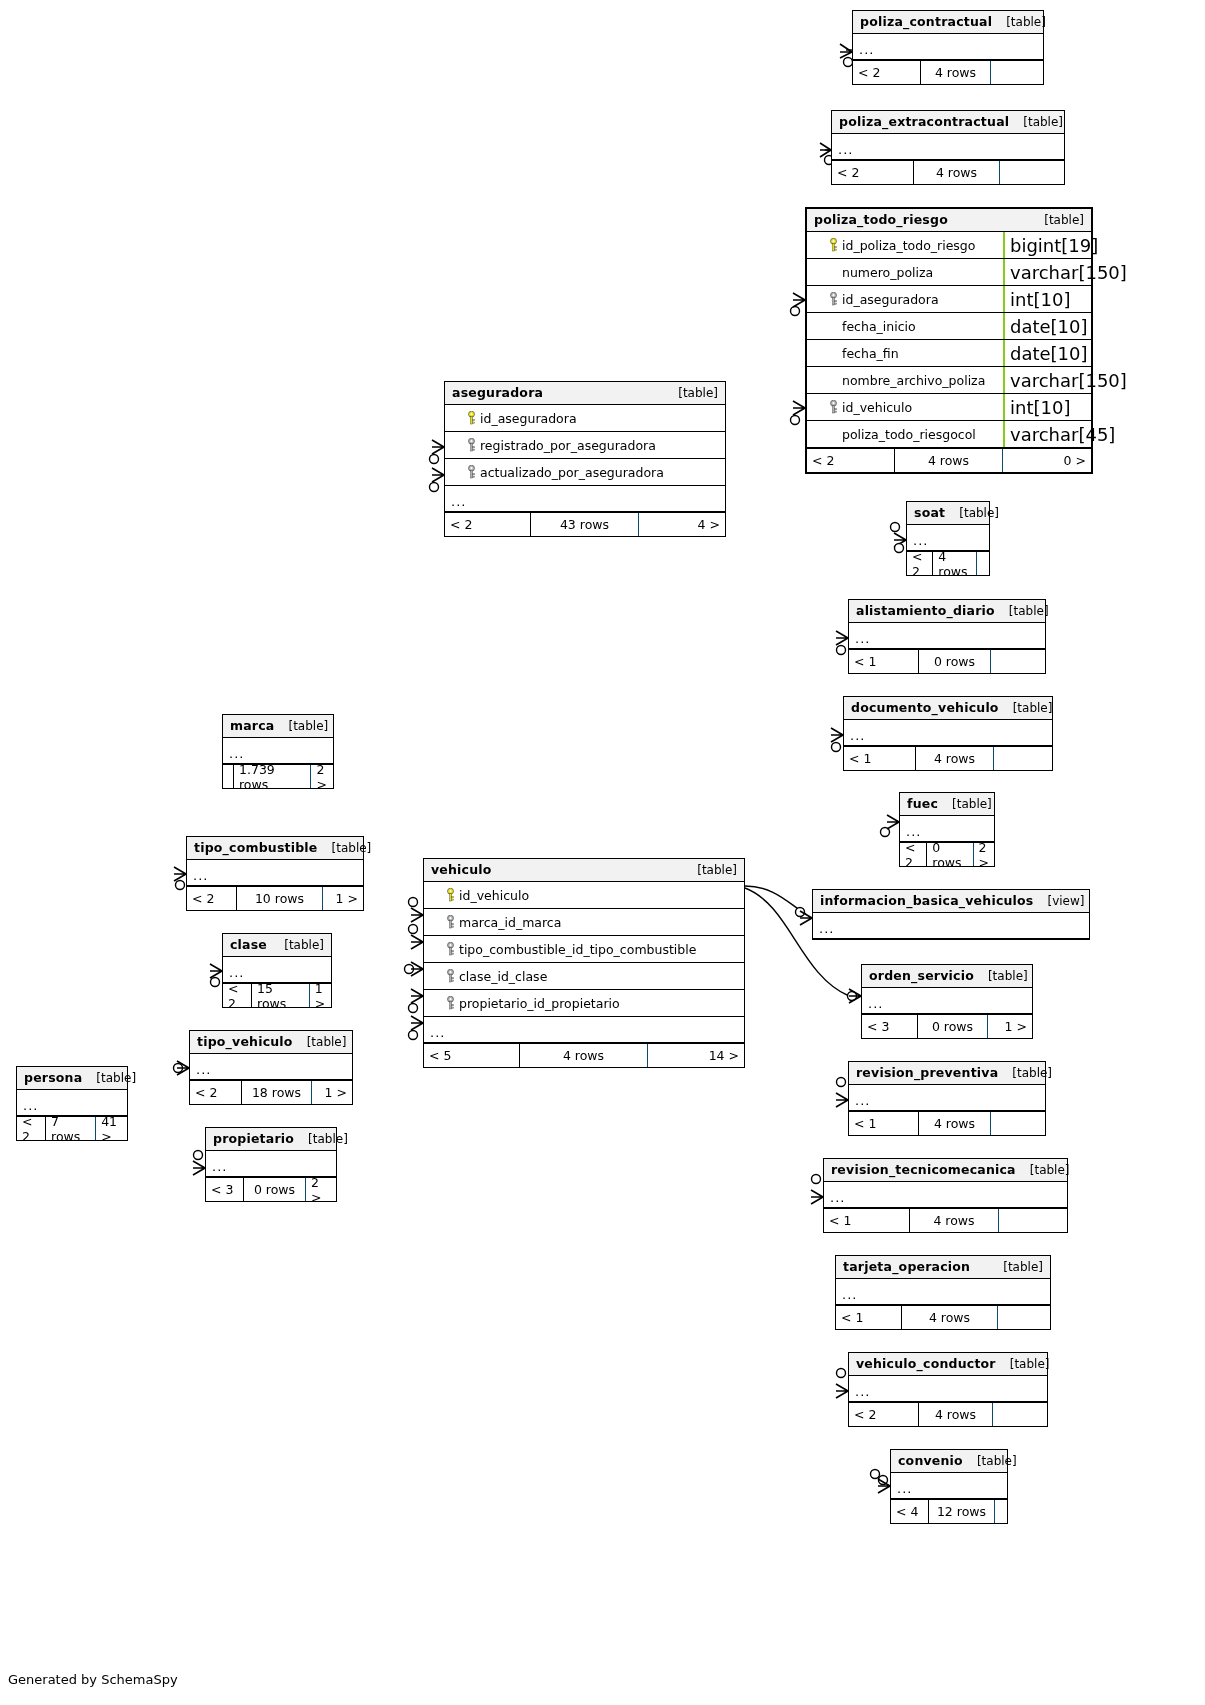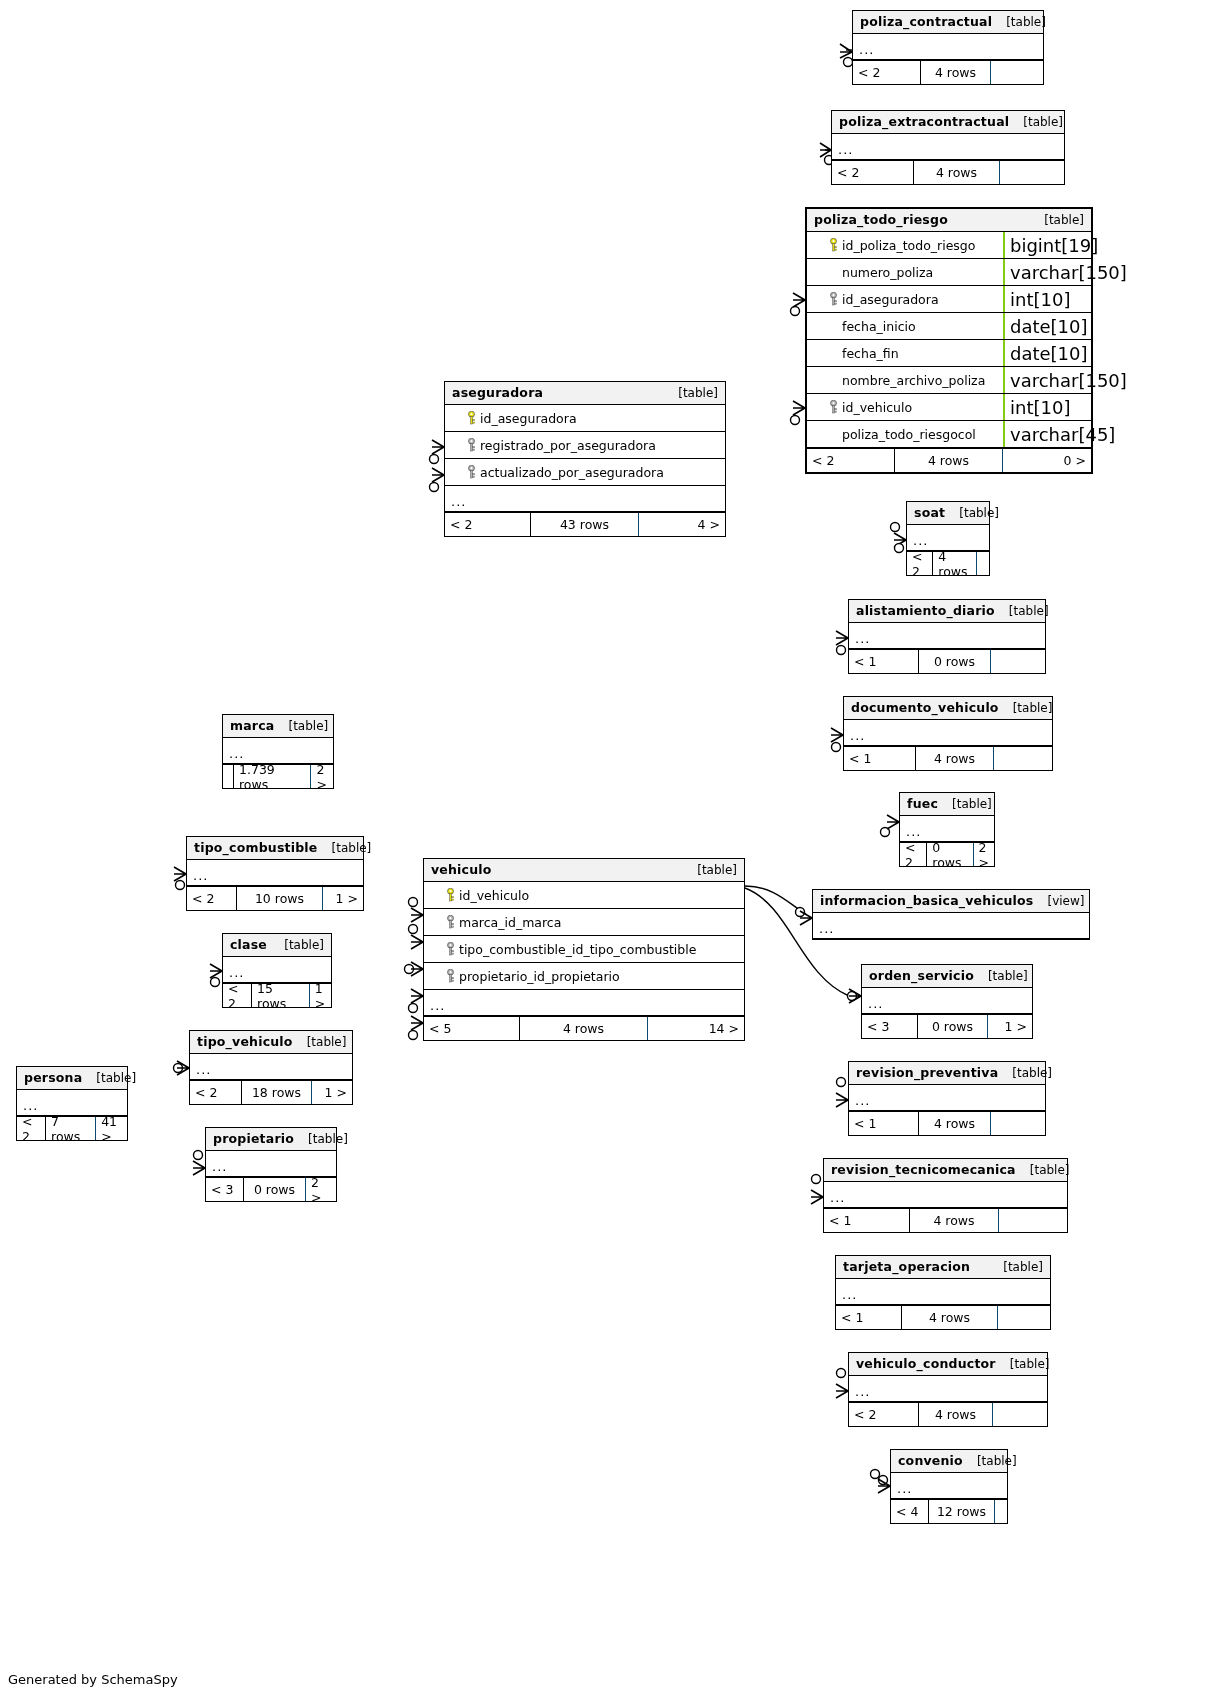--- a/index.html
+++ b/index.html
@@ -573,20 +573,34 @@
           <span class="colname">
             <span class="key">
               <svg width="9" height="14" viewBox="0 0 9 14">
                 <circle cx="4.5" cy="3.2" r="3" fill="#b0b0b0" stroke="#555" stroke-width="0.7"></circle>
                 <circle cx="4.5" cy="3.2" r="1.1" fill="#fff"></circle>
                 <rect x="3.6" y="5.5" width="1.9" height="7.5" fill="#b0b0b0" stroke="#555" stroke-width="0.5"></rect>
                 <rect x="5.5" y="8.4" width="2.2" height="1.4" fill="#b0b0b0" stroke="#555" stroke-width="0.4"></rect>
                 <rect x="5.5" y="11.0" width="2.2" height="1.4" fill="#b0b0b0" stroke="#555" stroke-width="0.4"></rect>
               </svg>
             </span>
+            <span class="lbl">clase_id_clase</span>
+          </span>
+        </div>
+        <div class="row">
+          <span class="colname">
+            <span class="key">
+              <svg width="9" height="14" viewBox="0 0 9 14">
+                <circle cx="4.5" cy="3.2" r="3" fill="#b0b0b0" stroke="#555" stroke-width="0.7"></circle>
+                <circle cx="4.5" cy="3.2" r="1.1" fill="#fff"></circle>
+                <rect x="3.6" y="5.5" width="1.9" height="7.5" fill="#b0b0b0" stroke="#555" stroke-width="0.5"></rect>
+                <rect x="5.5" y="8.4" width="2.2" height="1.4" fill="#b0b0b0" stroke="#555" stroke-width="0.4"></rect>
+                <rect x="5.5" y="11.0" width="2.2" height="1.4" fill="#b0b0b0" stroke="#555" stroke-width="0.4"></rect>
+              </svg>
+            </span>
             <span class="lbl">propietario_id_propietario</span>
           </span>
         </div>
         <div class="ell">...</div>
         <div class="foot">
           <div class="fl" style="width:96px">&lt; 5</div>
           <div class="fc">4 rows</div>
           <div class="fr" style="width:96px">14 &gt;</div>
         </div>
       </div>

